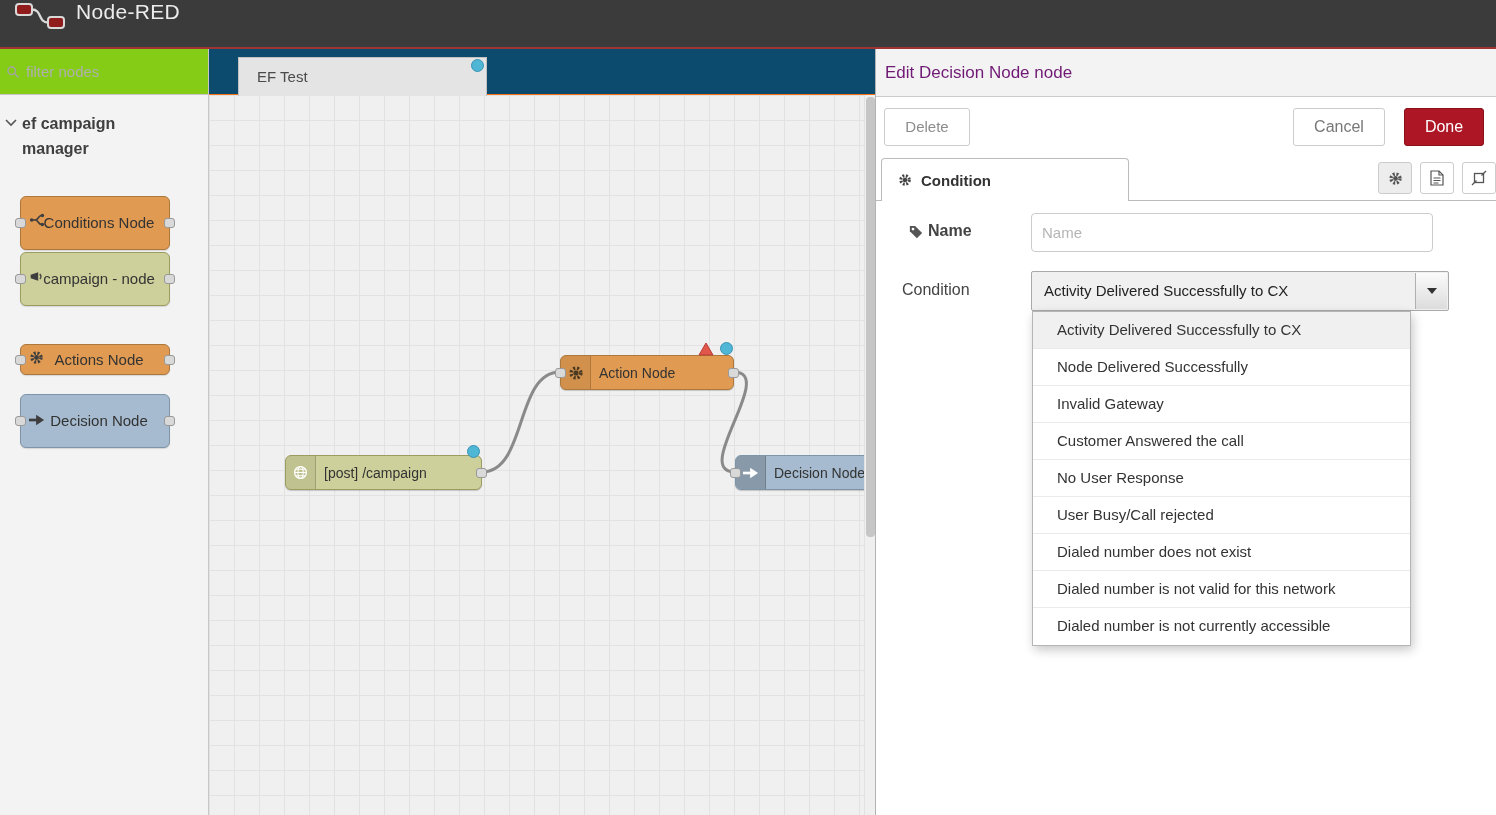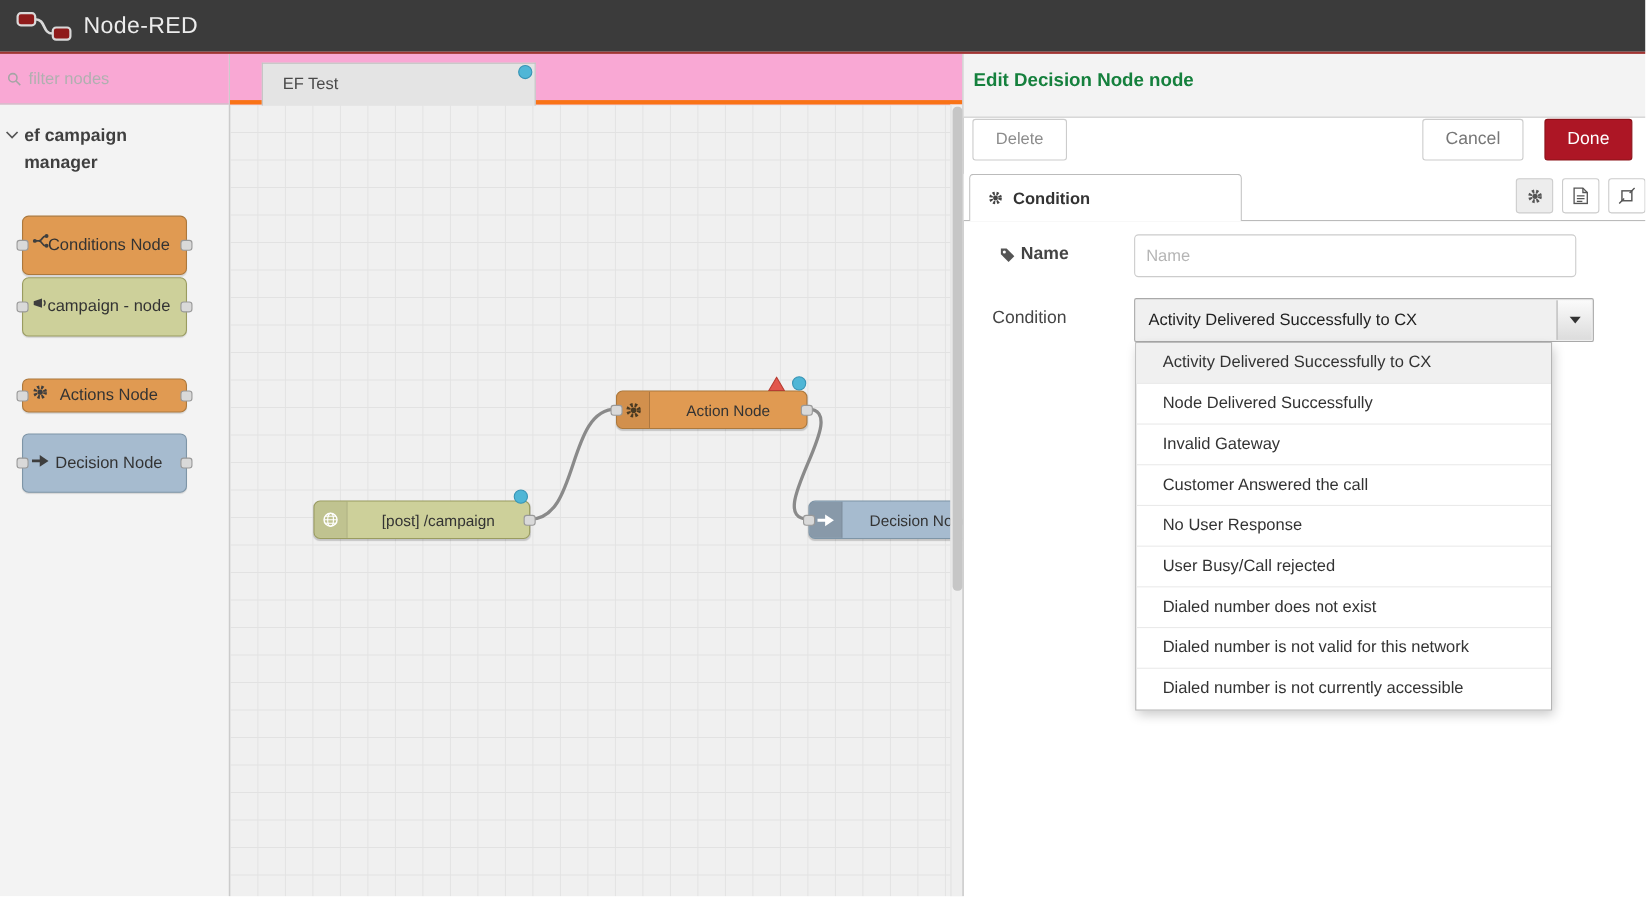--- a/index.html
+++ b/index.html
@@ -1,68 +1,68 @@
 <!DOCTYPE html>
 <html style="--header-bg: #3b3b3b; --brand-line: #a03432; --done-bg: #AD1625; --node-orange: #E09A52; --node-orange-border: #AC783C; --node-olive: #CDD09A; --node-olive-border: #9A9C60; --node-bluegray: #A6BBCF; --node-bluegray-border: #7E95A7; --modified-dot: #4FB6D6; --error-triangle: #E2574C; --wire: #8a8a8a;"><head>
 <meta charset="utf-8">
 <style>
   *{margin:0;padding:0;box-sizing:border-box}
   body{font-family:"Liberation Sans",sans-serif;background:#fff}
   #app{position:relative;width:1496px;height:815px;overflow:hidden;background:#fff}
 
   
-  #header{position:absolute;left:0;top:0;width:1496px;height:47px;background:var(--header-bg);display:flex;align-items:center;padding-left:14px;z-index:40}
+  #header{position:absolute;left:0;top:0;width:1496px;height:47px;background:var(--header-bg);display:flex;padding-left:14px;z-index:40}
   #header .title{color:#ececec;font-size:21px;margin-left:10px;letter-spacing:.3px}
   #brandline{position:absolute;left:0;top:47px;width:1496px;height:2px;background:var(--brand-line);z-index:40}
 
   
   #palette{position:absolute;left:0;top:49px;width:209px;height:766px;background:#f3f3f3;border-right:1px solid #c7c7c7;z-index:5}
-  #palette-search{position:absolute;left:0;top:0;width:100%;height:46px;border-bottom:1px solid #c7c7c7;display:flex;align-items:center;padding:16px 6px;background:#f9a8d4}
+  #palette-search{position:absolute;left:0;top:0;width:100%;height:46px;border-bottom:1px solid #c7c7c7;display:flex;align-items:center;padding:16px 6px;background:#84cc16}
   #palette-search input{border:none;outline:none;background:transparent;font-size:15px;color:#555;margin-left:6px;width:160px}
   #palette-search input::placeholder{color:#b0b0b0}
   .category{position:absolute;left:0;top:46px;width:100%;padding:16px 42px 12px 22px;font-weight:bold;font-size:16px;color:#3f3f3f;line-height:25px;cursor:pointer}
   .category .chev{position:absolute;left:5px;top:24px}
 
   .p-node{position:absolute;left:20px;width:150px;border-radius:6px;font-size:15px;color:#333;display:flex;align-items:center;cursor:move;box-shadow:0 1px 1px rgba(0,0,0,.12);text-align:center;line-height:24px}
   .p-node .lbl{flex:1;margin-left:20px;margin-right:12px}
   .p-node .icon{position:absolute;left:8px;top:50%;transform:translateY(-50%)}
   #pn-conditions{top:147px;height:54px;background:var(--node-orange);border:1px solid var(--node-orange-border)}
   #pn-campaign{top:203px;height:54px;background:var(--node-olive);border:1px solid var(--node-olive-border)}
   #pn-actions{top:295px;height:31px;background:var(--node-orange);border:1px solid var(--node-orange-border)}
   #pn-decision{top:345px;height:54px;background:var(--node-bluegray);border:1px solid var(--node-bluegray-border)}
   .port{position:absolute;width:11px;height:10px;background:#d9d9d9;border:1px solid #999;border-radius:3px;top:50%;margin-top:-5px;cursor:crosshair}
   .port.pl{left:-6px}.port.pr{right:-6px}
 
   
   #canvas{position:absolute;left:209px;top:49px;width:666px;height:766px;background:#f0f0f0;overflow:hidden;z-index:1}
-  #tabbar{position:absolute;left:0;top:0;width:100%;height:46px;background:#f9a8d4;border-bottom:4px solid #f97316;z-index:3}
+  #tabbar{position:absolute;left:0;top:0;width:100%;height:46px;background:#0c4a6e;border-bottom:1px solid #f97316;z-index:3}
   #tab-eftest{position:absolute;left:29px;top:8px;width:249px;height:39px;background:#e4e4e4;border:1px solid #c2c2c2;border-bottom:none;font-size:15px;color:#4a4a4a;line-height:38px;padding-left:18px;cursor:pointer}
   #tab-eftest .mod-dot{position:absolute;right:2px;top:1px;width:13px;height:13px;border-radius:50%;background:var(--modified-dot);border:1px solid #3894b5}
   #grid{position:absolute;left:0;top:46px;right:0;bottom:0;background-color:#f0f0f0;
     background-image:linear-gradient(#e2e2e2 1px,transparent 1px),linear-gradient(90deg,#e2e2e2 1px,transparent 1px);
     background-size:25px 25px}
   #wires{position:absolute;left:0;top:0;z-index:2;pointer-events:none}
   #wires path{pointer-events:stroke}
 
   .f-node{position:absolute;height:35px;border-radius:6px;font-size:14px;color:#333;display:flex;align-items:center;box-shadow:0 1px 1px rgba(0,0,0,.18);z-index:3;cursor:move}
   .f-node .istrip{width:30px;height:100%;display:flex;align-items:center;justify-content:center;border-right:1px solid rgba(0,0,0,.18);border-radius:5px 0 0 5px;background:rgba(0,0,0,.06)}
-  .f-node .flbl{flex:1;text-align:center;white-space:nowrap;overflow:hidden;padding:0 8px}
+  .f-node .flbl{flex:1;white-space:nowrap;overflow:hidden;padding:0 8px}
   #fn-post{left:76px;top:406px;width:197px;background:var(--node-olive);border:1px solid var(--node-olive-border)}
   #fn-action{left:351px;top:306px;width:174px;background:var(--node-orange);border:1px solid var(--node-orange-border)}
   #fn-decision{left:526px;top:406px;width:172px;background:var(--node-bluegray);border:1px solid var(--node-bluegray-border)}
   .ind-dot{position:absolute;width:13px;height:13px;border-radius:50%;background:var(--modified-dot);border:1px solid #3894b5}
   .ind-tri{position:absolute;width:16px;height:14px}
 
   
   #vscroll{position:absolute;left:864px;top:95px;width:11px;height:720px;background:#efefef;border-left:1px solid #e2e2e2;z-index:8}
   #vscroll .thumb{position:absolute;left:1px;top:2px;width:9px;height:440px;background:#c6c6c6;border-radius:4px;cursor:pointer}
 
   
   #tray{position:absolute;left:875px;top:49px;width:621px;height:766px;background:#fff;border-left:1px solid #b3b3b3;z-index:10}
-  #tray-header{position:absolute;left:0;top:0;width:100%;height:58px;background:#f3f3f3;border-bottom:1px solid #ccc;line-height:48px;padding-left:9px;font-size:17px;font-weight:bold;color:#15803d}
+  #tray-header{position:absolute;left:0;top:0;width:100%;height:48px;background:#f3f3f3;border-bottom:1px solid #ccc;line-height:48px;padding-left:9px;font-size:17px;font-weight:normal;color:#701a75}
   .btn{position:absolute;height:38px;border-radius:3px;font-size:15px;text-align:center;line-height:36px;cursor:pointer;background:#fff;border:1px solid #ccc;color:#8c8c8c}
   #btn-delete{left:8px;top:59px;width:86px}
   #btn-cancel{left:417px;top:59px;width:92px;color:#777;font-size:16px}
   #btn-done{left:528px;top:59px;width:80px;background:var(--done-bg);border:1px solid #8c1219;color:#fff;font-size:16px}
   #tabrow{position:absolute;left:0;top:109px;width:100%;height:43px;border-bottom:1px solid #bbb;background:#fff}
   #tab-properties{position:absolute;left:5px;top:0;width:248px;height:43px;background:#fff;border:1px solid #bbb;border-bottom:none;border-radius:4px 4px 0 0;display:flex;align-items:center;gap:9px;padding-left:16px;font-size:15px;font-weight:bold;color:#333;z-index:2;cursor:pointer}
   .icon-btn{position:absolute;top:4px;width:34px;height:32px;background:#fff;border:1px solid #ccc;border-radius:3px;display:flex;align-items:center;justify-content:center;cursor:pointer}
   #ib-gear{left:502px;background:#ededed}
   #ib-doc{left:544px}
   #ib-scale{left:586px}

